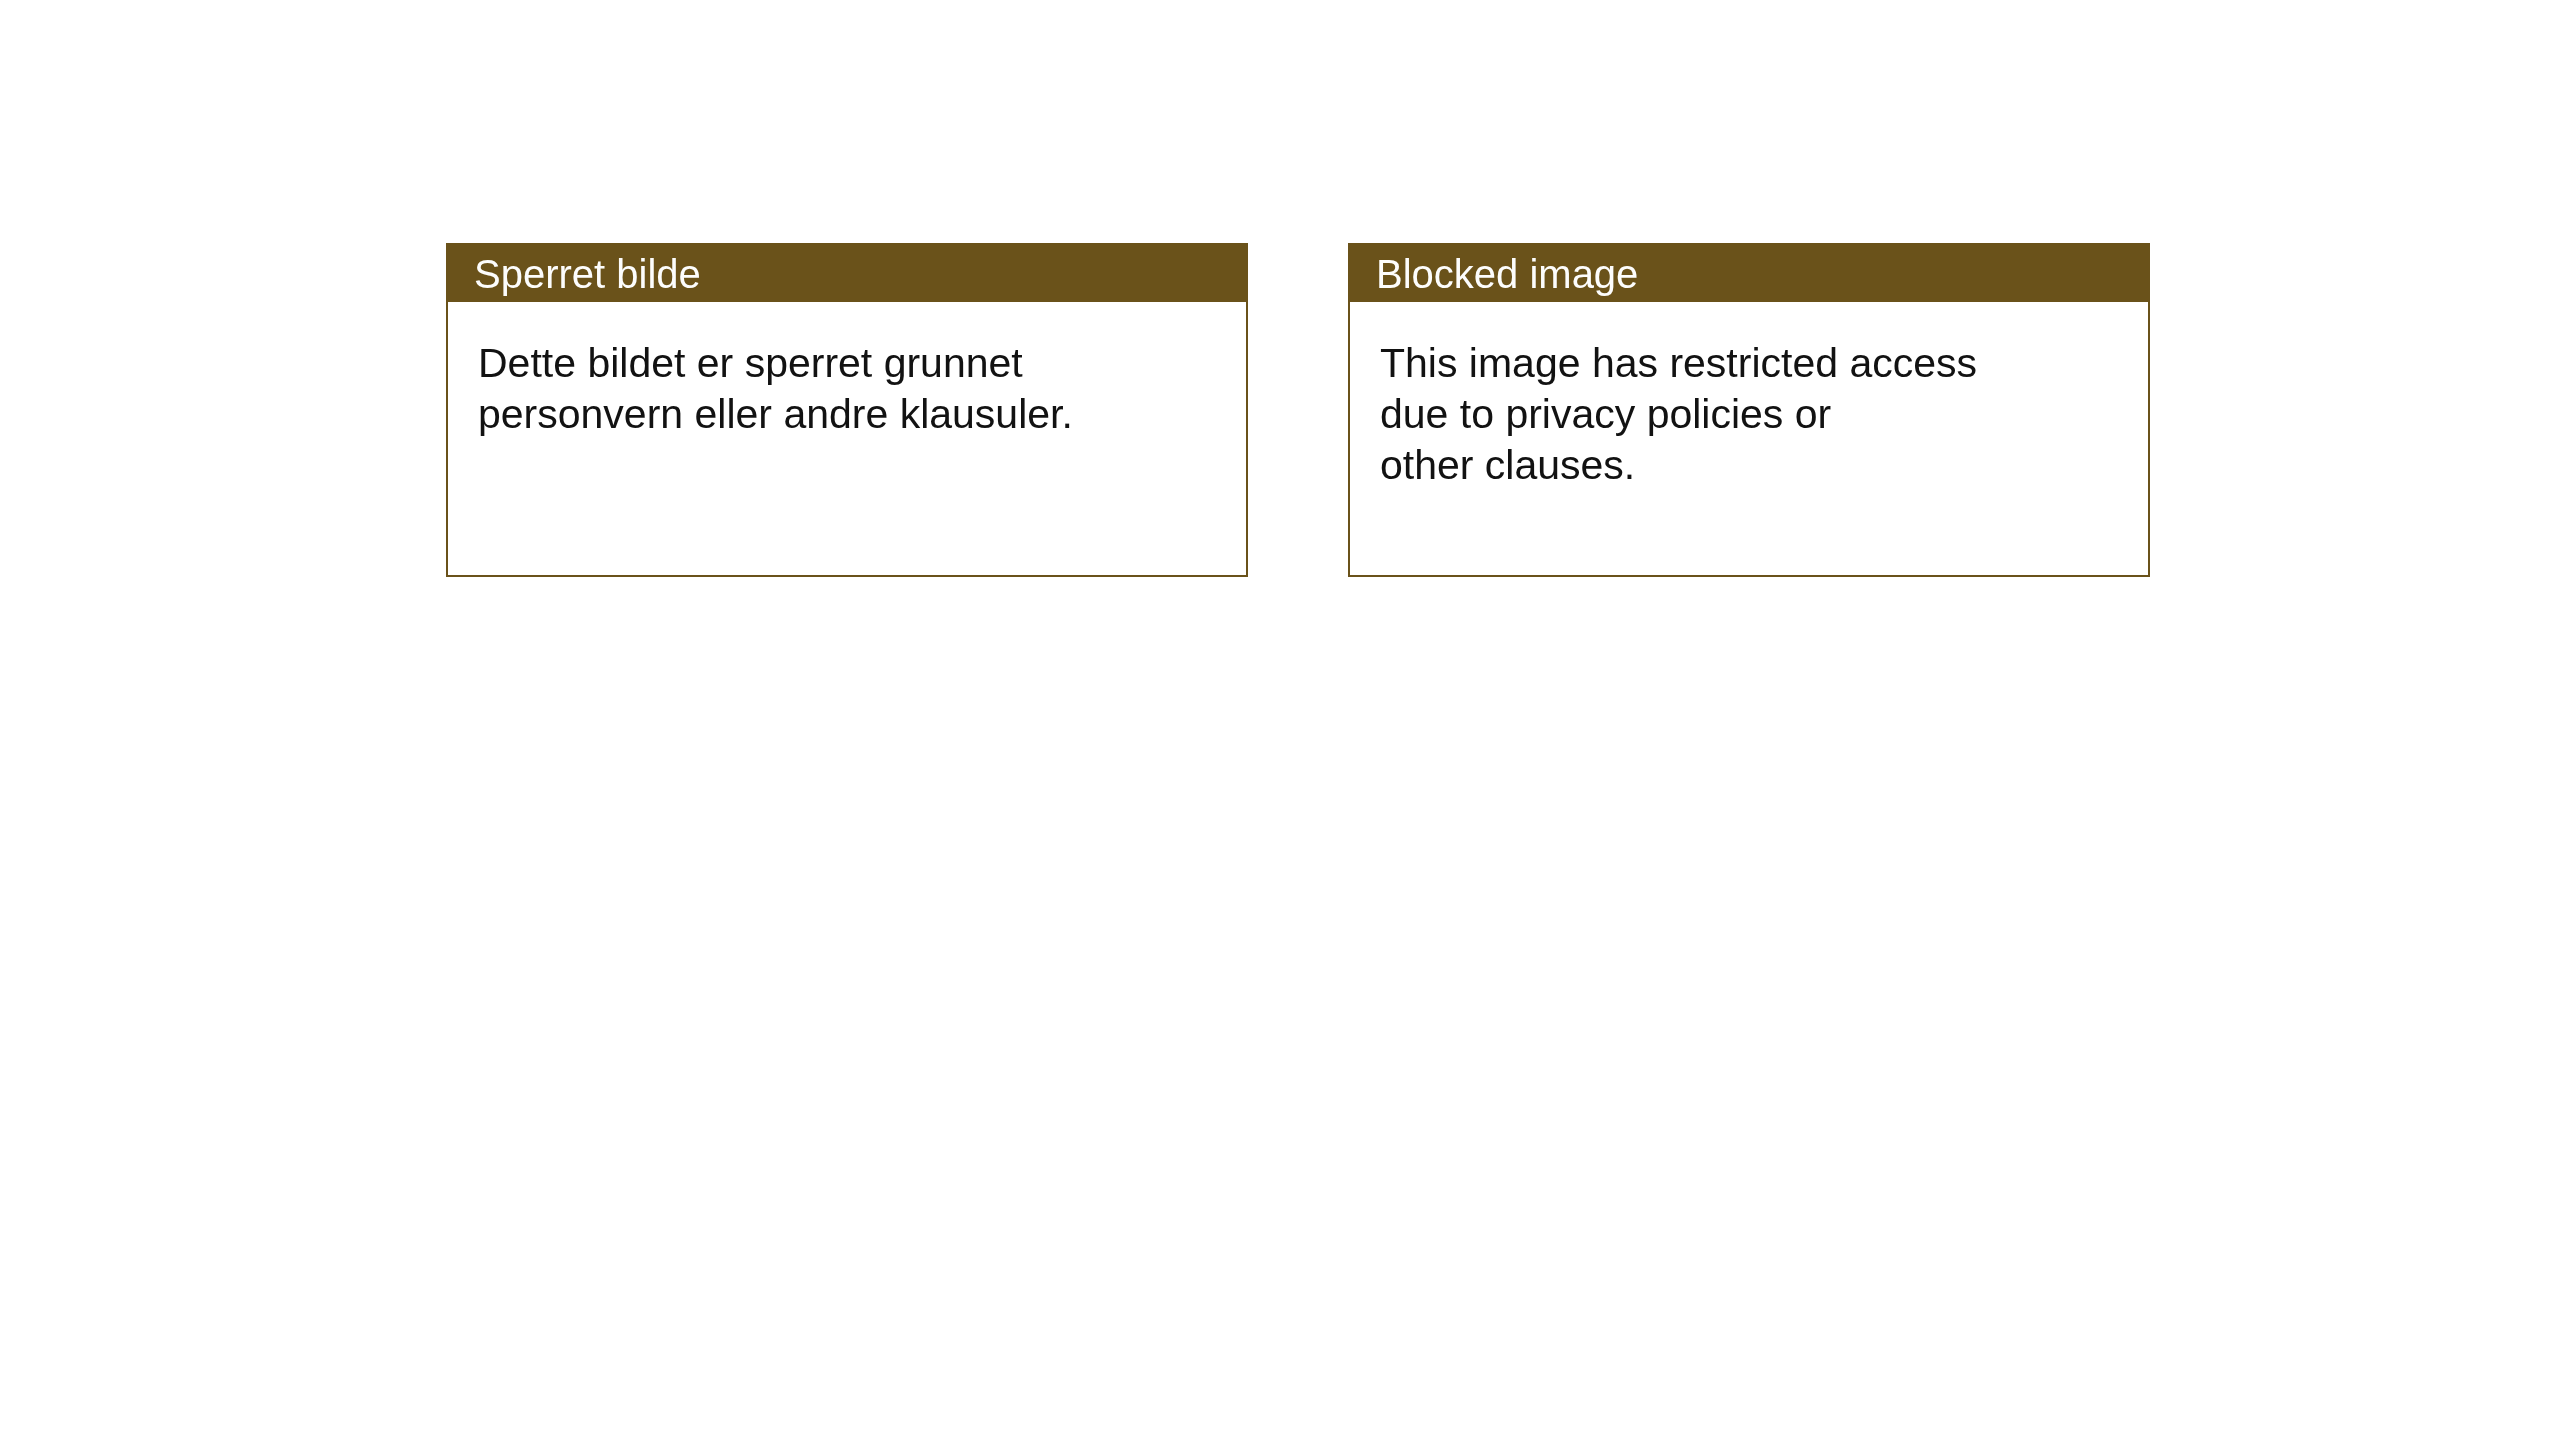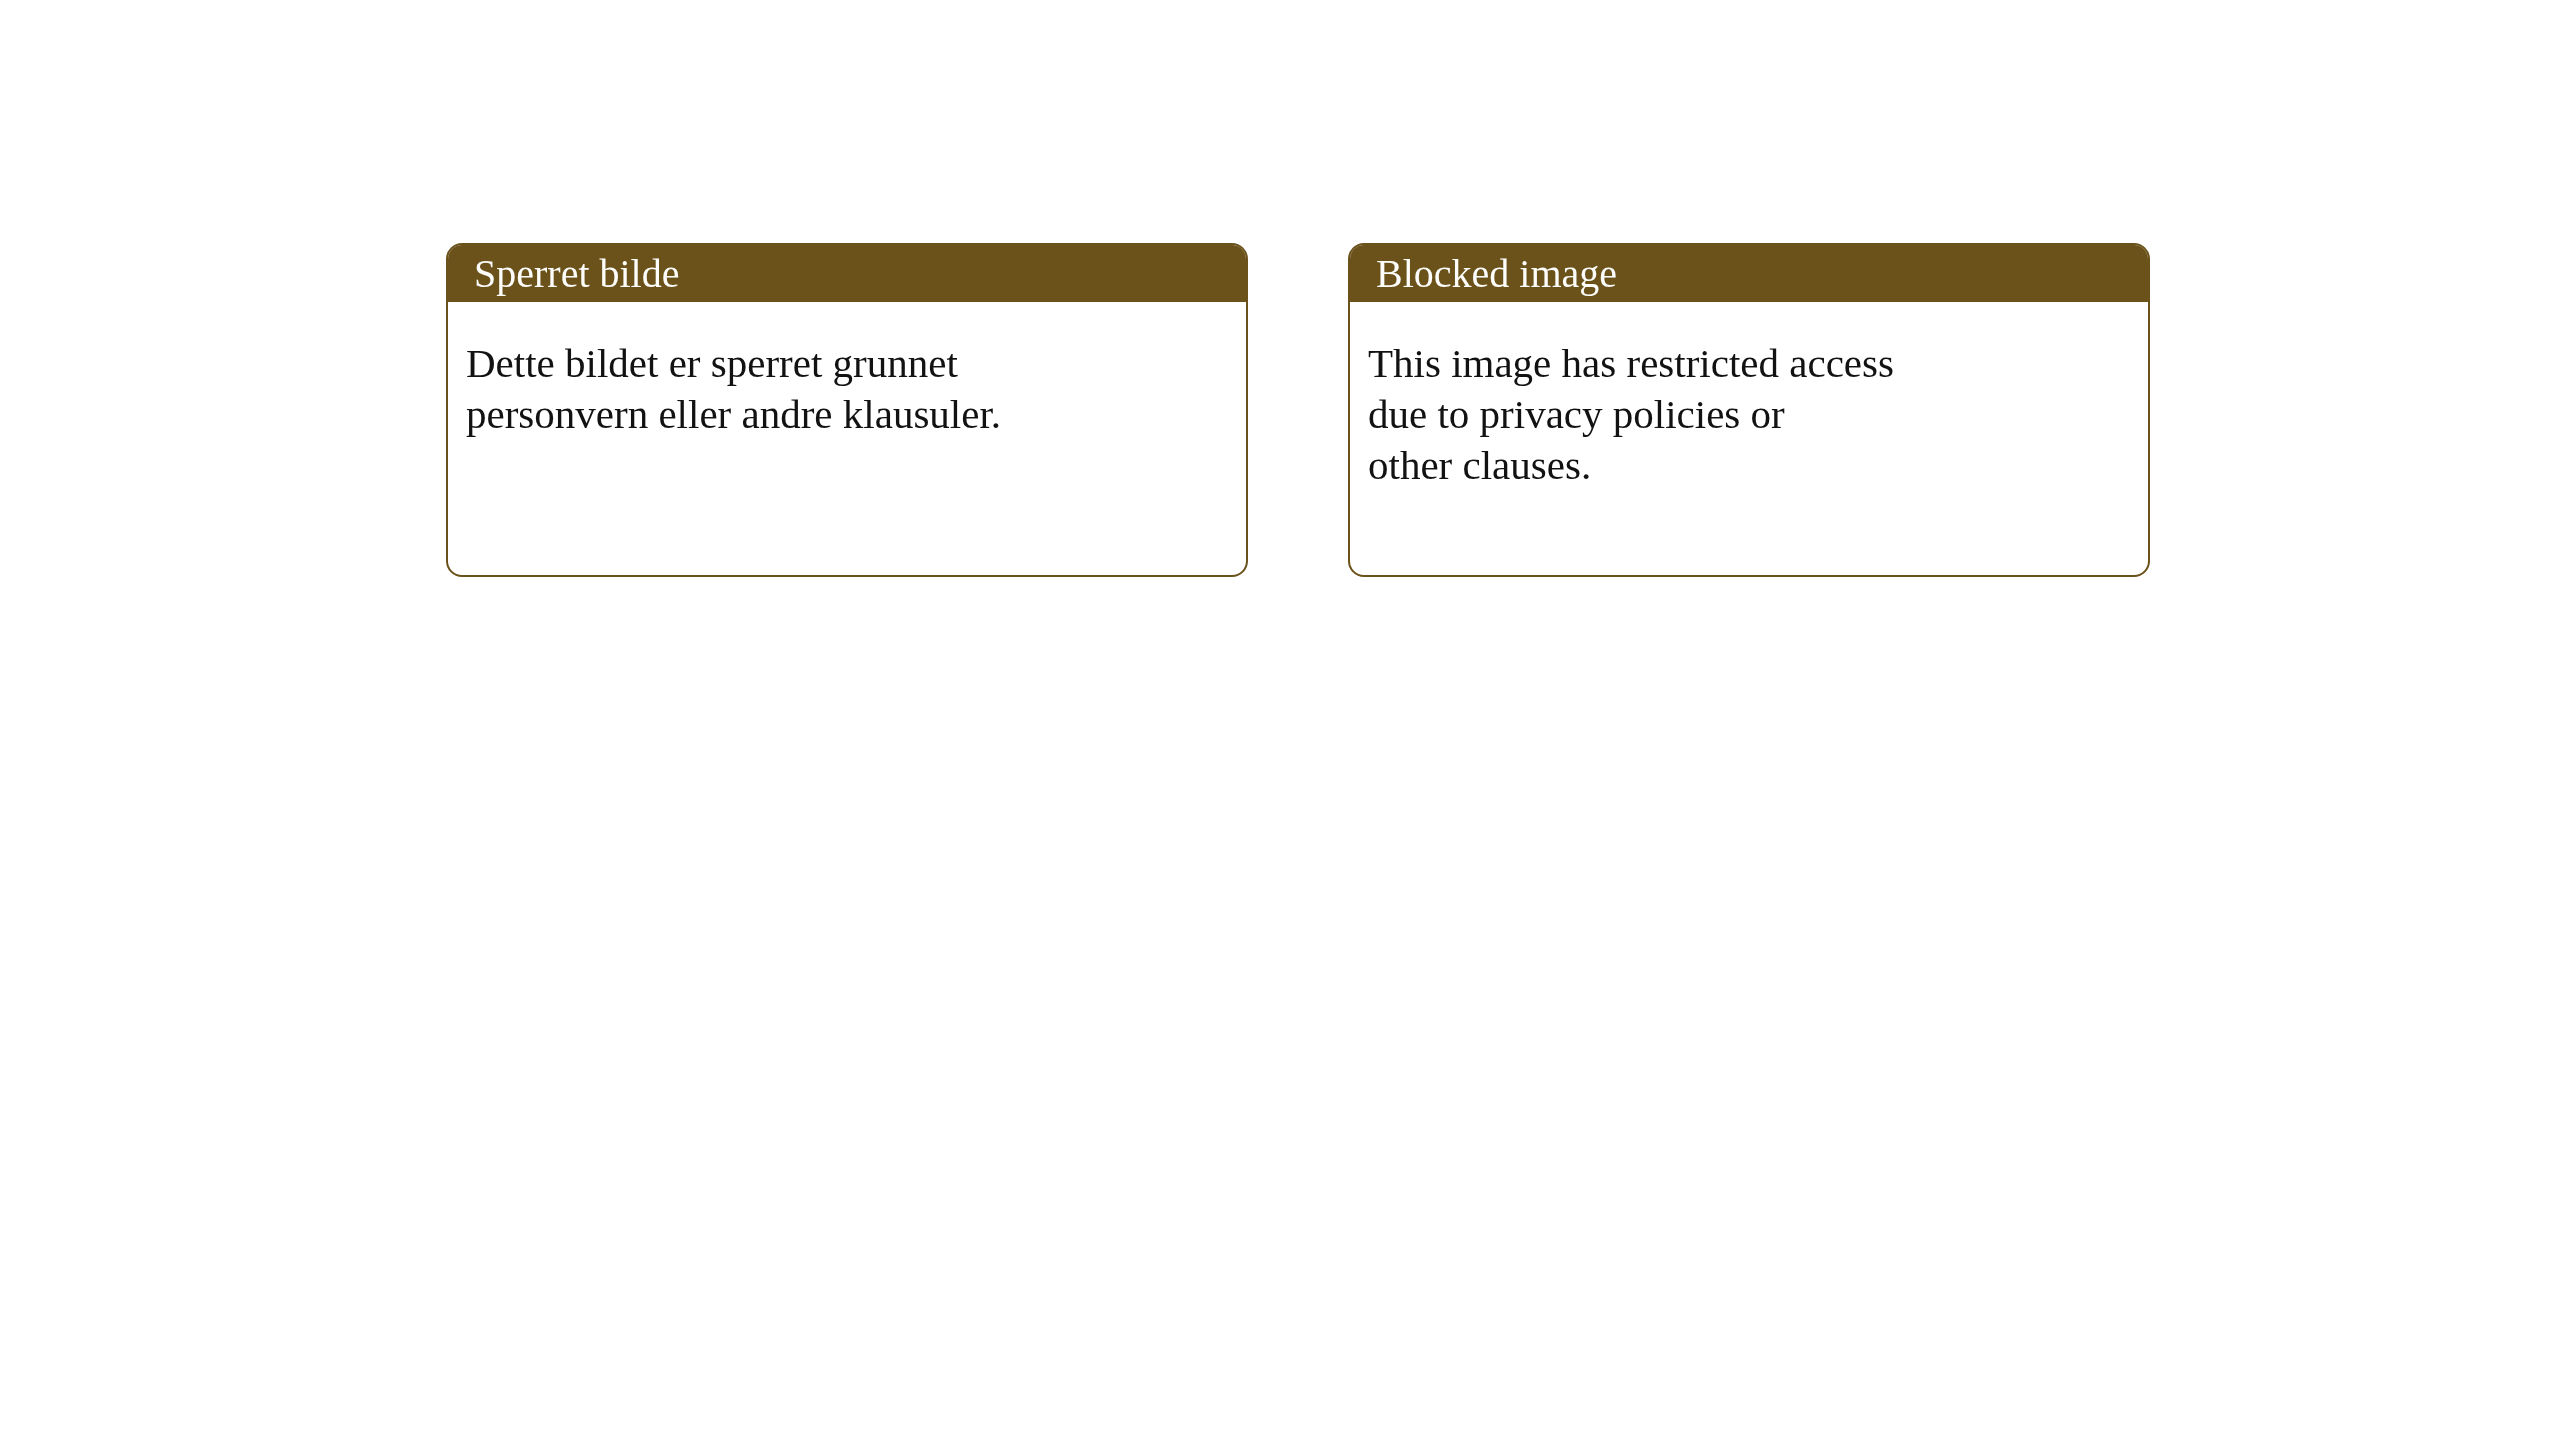--- a/index.html
+++ b/index.html
@@ -17,41 +17,40 @@
     position: relative;
     overflow: hidden;
   }
   .blocked-card {
     position: absolute;
     top: 243px;
     width: 802px;
     height: 334px;
     background: #ffffff;
     border: 2px solid var(--accent);
-    border-radius: 16px;
+    border-radius: 0;
     overflow: hidden;
-    font-family: Liberation Serif, serif;
   }
   .blocked-card.card-no { left: 446px; }
   .blocked-card.card-en { left: 1348px; }
   .card-header {
     height: 57px;
     background: var(--accent);
     display: flex;
     align-items: center;
     padding: 0 26px;
   }
   .card-title {
     color: var(--header-text);
     font-size: 40px;
     line-height: 1;
     white-space: nowrap;
   }
   .card-body {
-    padding: 36px 26px 0 18px;
+    padding: 36px 26px 0 30px;
   }
   .card-body-text {
     color: var(--body-text);
     font-size: 41px;
     line-height: 51px;
     white-space: pre-line;
   }
 </style>
 </head>
 <body>

